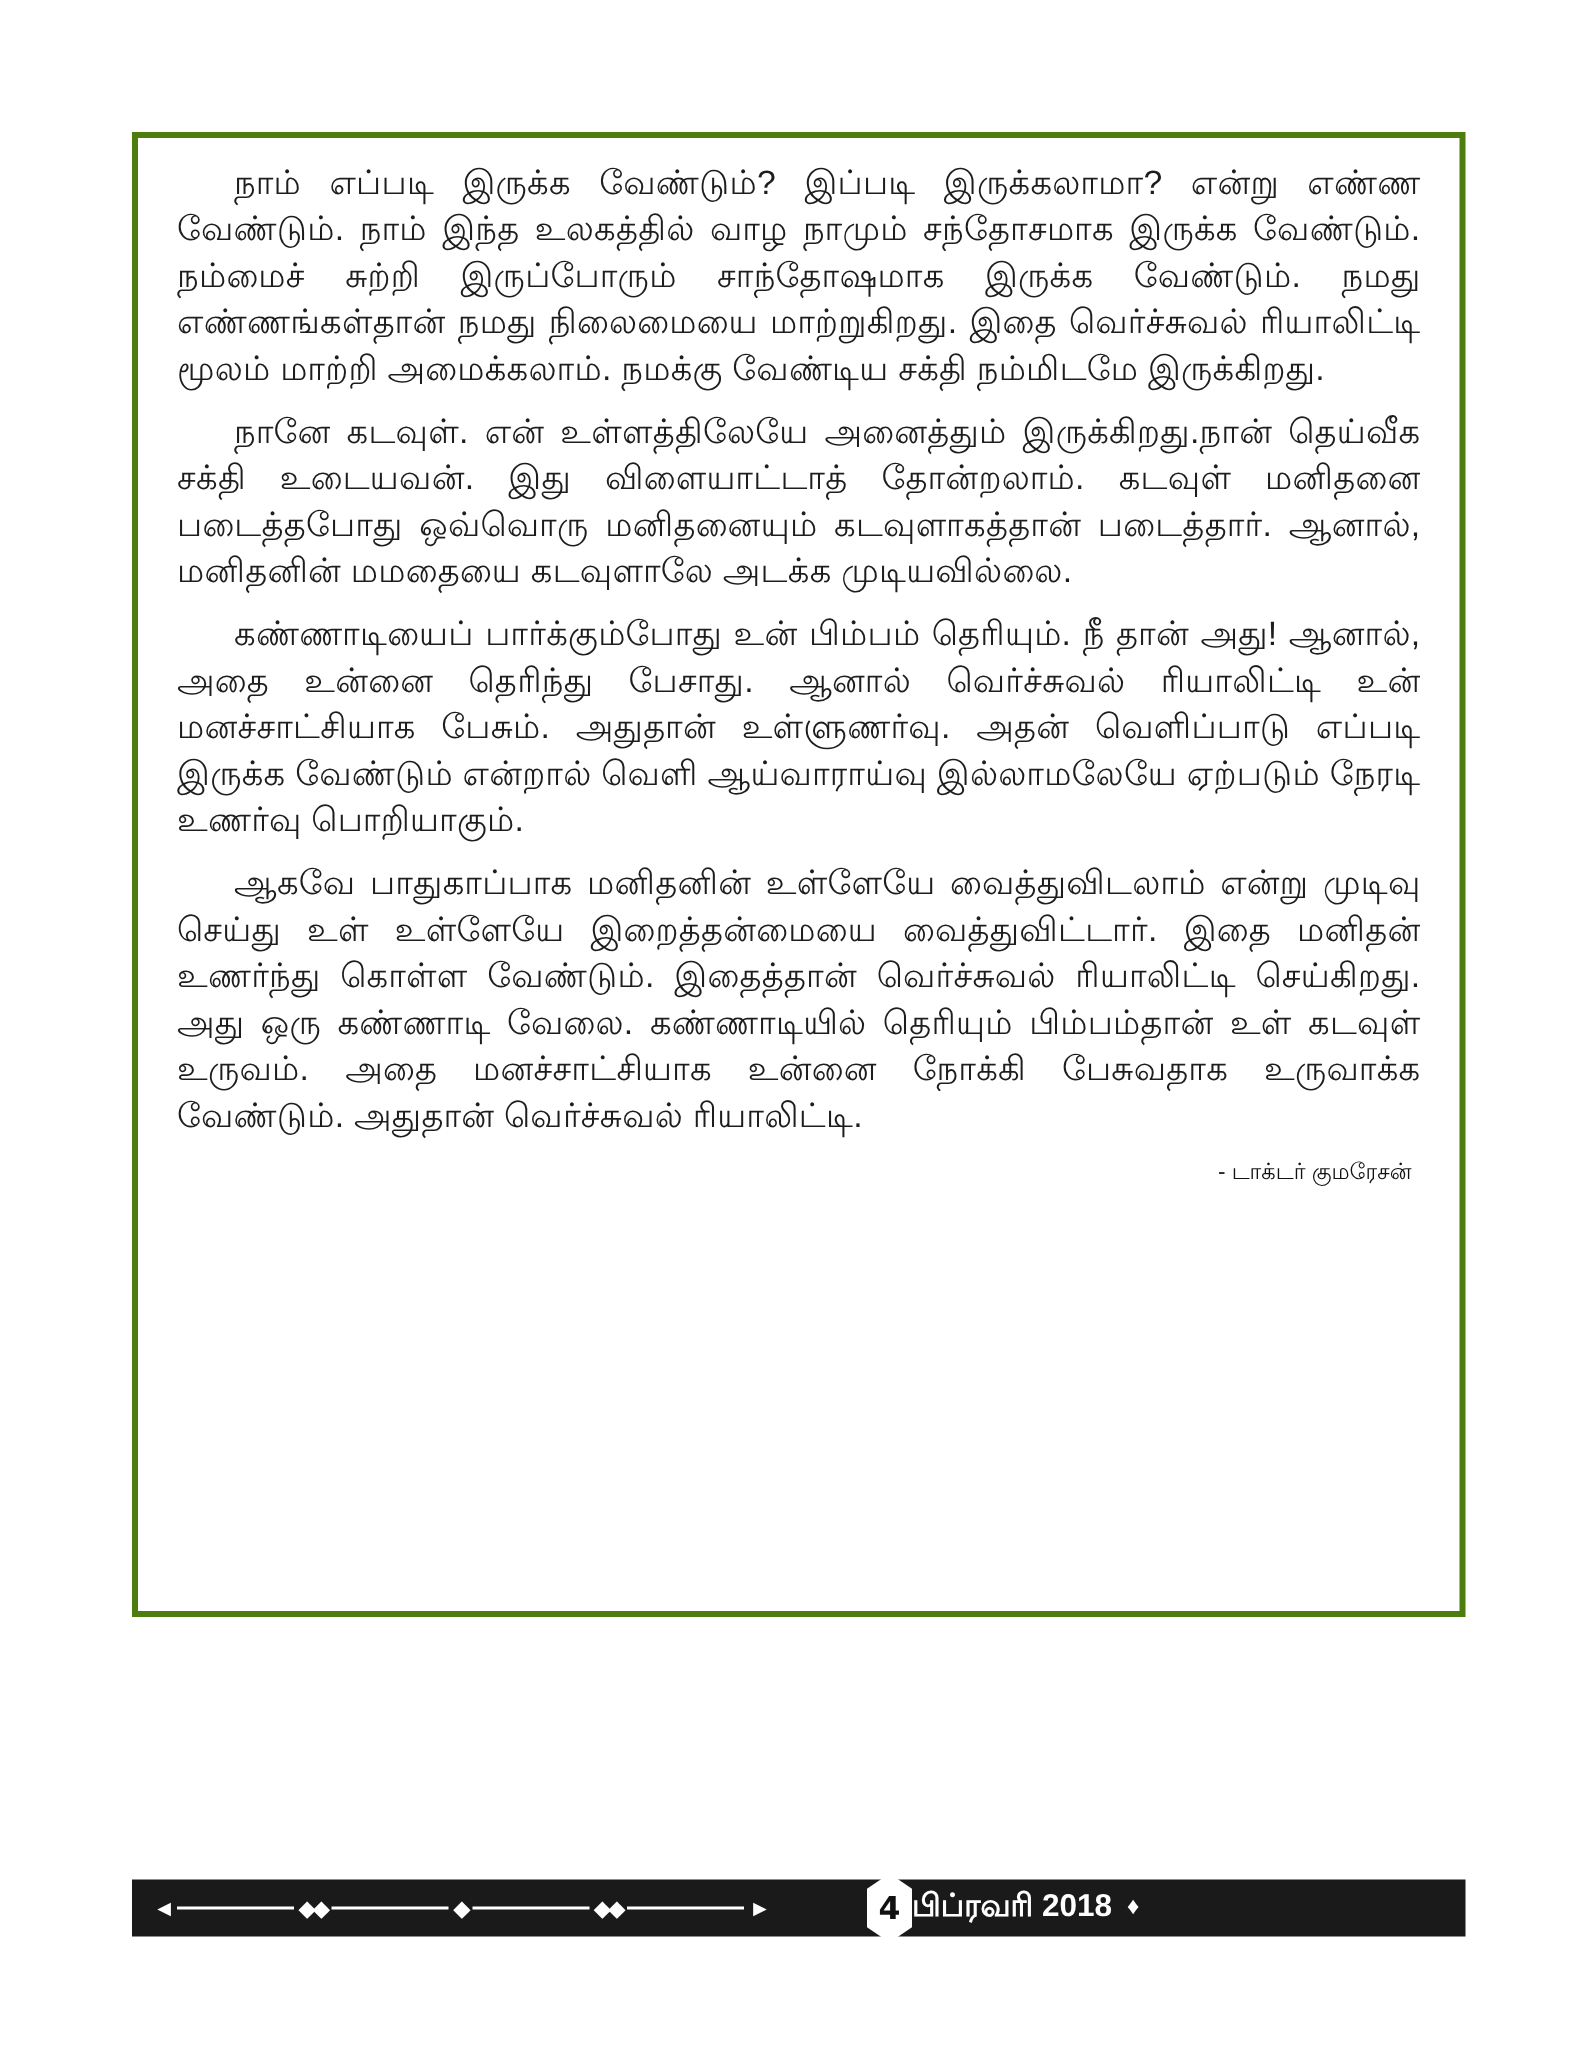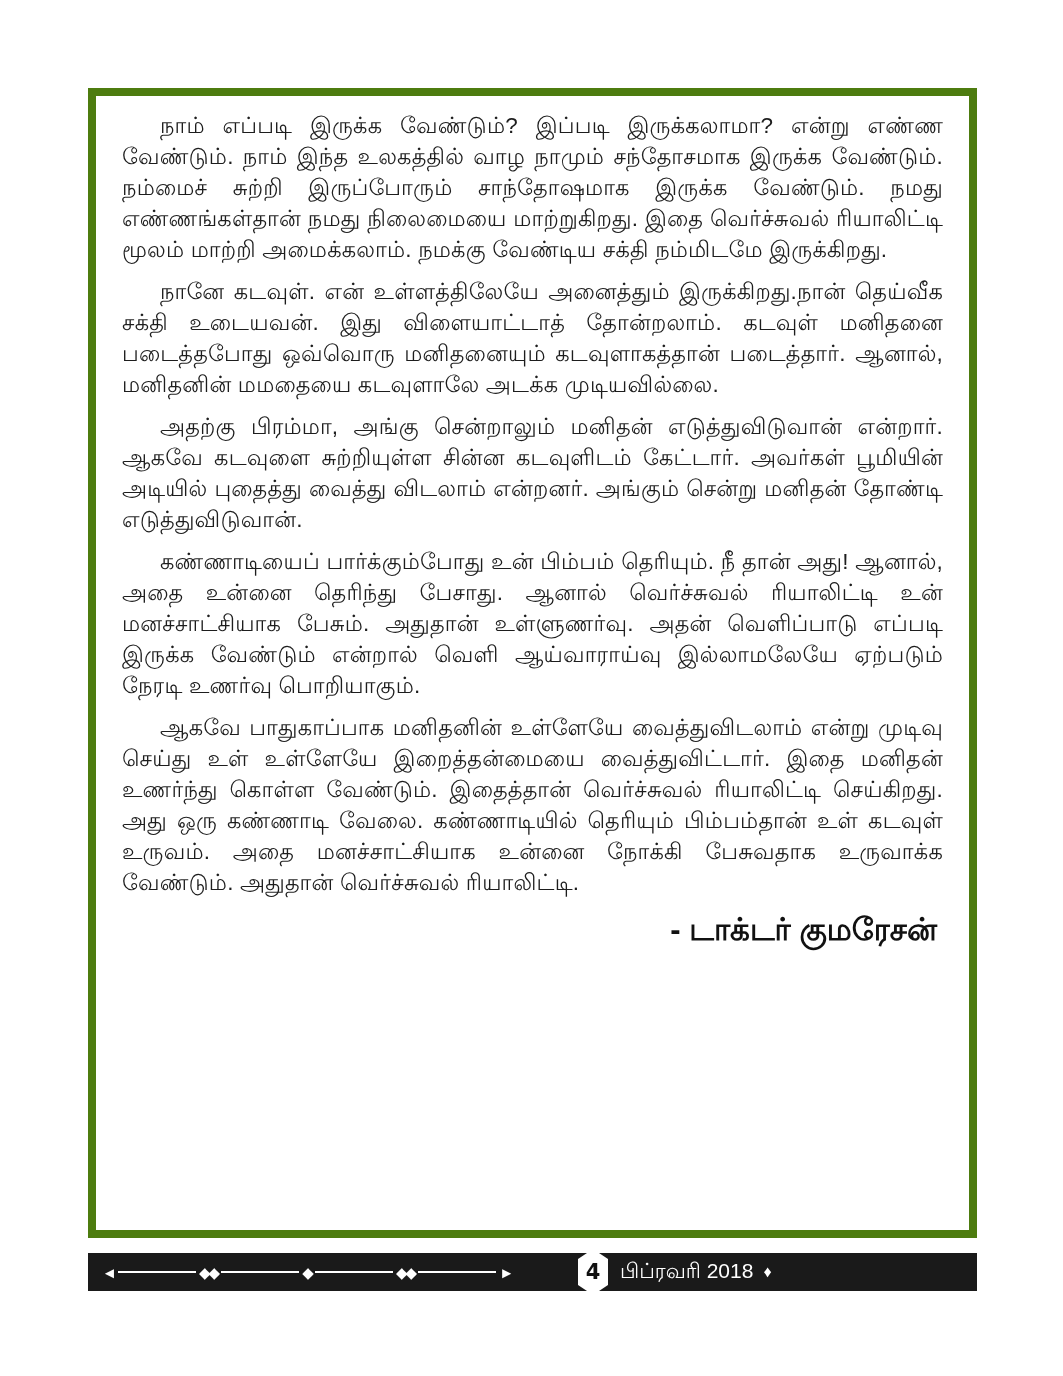--- a/index.html
+++ b/index.html
@@ -8,39 +8,39 @@
     background: #ffffff;
     font-family: "Liberation Sans", "DejaVu Sans", sans-serif;
     position: relative;
   }
   .page { position: absolute; inset: 0; background: #ffffff; }
 
   
   .frame {
     position: absolute;
     left: 88px; top: 88px;
-    width: 889px; height: 1150px;
-    border: 8px solid #4d7c0f;
+    width: 889px; height: 990px;
+    border: 4px solid #4d7c0f;
     background: #ffffff;
     padding: 14px 26px 10px 26px;
     overflow: hidden;
   }
   .article p {
     font-size: 22.5px;
     line-height: 31px;
     color: #1d1d1d;
     text-align: justify;
     text-indent: 38px;
     margin-bottom: 11px;
     letter-spacing: 0.2px;
   }
   .signature {
     text-align: right;
-    font-weight: bold;
-    font-size: 31px;
+    font-weight: normal;
+    font-size: 15px;
     color: #111111;
     padding-right: 6px;
     margin-top: 14px;
   }
 
   
   .footer-bar {
     position: absolute;
     left: 88px; top: 1253px;
     width: 889px; height: 38px;
@@ -76,37 +76,35 @@
     align-items: center;
     justify-content: center;
     font-weight: bold;
     font-size: 21px;
     font-family: "DejaVu Sans", sans-serif;
   }
   .footer-text {
     display: flex;
     align-items: center;
     gap: 10px;
-    margin-left: 12px;
-    font-weight: normal;
+    font-weight: bold;
     font-size: 21px;
     white-space: nowrap;
   }
   .footer-text .sep { font-size: 16px; }
 </style>
 </head>
 <body>
 
 <div class="page">
 
   <div class="frame">
     <div class="article">
       <p>நாம் எப்படி இருக்க வேண்டும்? இப்படி இருக்கலாமா? என்று எண்ண வேண்டும். நாம் இந்த உலகத்தில் வாழ நாமும் சந்தோசமாக இருக்க வேண்டும். நம்மைச் சுற்றி இருப்போரும் சாந்தோஷமாக இருக்க வேண்டும். நமது எண்ணங்கள்தான் நமது நிலைமையை மாற்றுகிறது. இதை வெர்ச்சுவல் ரியாலிட்டி மூலம் மாற்றி அமைக்கலாம். நமக்கு வேண்டிய சக்தி நம்மிடமே இருக்கிறது.</p>
       <p>நானே கடவுள். என் உள்ளத்திலேயே அனைத்தும் இருக்கிறது.நான் தெய்வீக சக்தி உடையவன். இது விளையாட்டாத் தோன்றலாம். கடவுள் மனிதனை படைத்தபோது ஒவ்வொரு மனிதனையும் கடவுளாகத்தான் படைத்தார். ஆனால், மனிதனின் மமதையை கடவுளாலே அடக்க முடியவில்லை.</p>
-      <p>அதற்கு பிரம்மா, அங்கு சென்றாலும் மனிதன் எடுத்துவிடுவான் என்றார். ஆகவே கடவுளை சுற்றியுள்ள சின்ன கடவுளிடம் கேட்டார். அவர்கள் பூமியின் அடியில் புதைத்து வைத்து விடலாம் என்றனர். அங்கும் சென்று மனிதன் தோண்டி எடுத்துவிடுவான்.</p>
       <p>கண்ணாடியைப் பார்க்கும்போது உன் பிம்பம் தெரியும். நீ தான் அது! ஆனால், அதை உன்னை தெரிந்து பேசாது. ஆனால் வெர்ச்சுவல் ரியாலிட்டி உன் மனச்சாட்சியாக பேசும். அதுதான் உள்ளுணர்வு. அதன் வெளிப்பாடு எப்படி இருக்க வேண்டும் என்றால் வெளி ஆய்வாராய்வு இல்லாமலேயே ஏற்படும் நேரடி உணர்வு பொறியாகும்.</p>
       <p>ஆகவே பாதுகாப்பாக மனிதனின் உள்ளேயே வைத்துவிடலாம் என்று முடிவு செய்து உள் உள்ளேயே இறைத்தன்மையை வைத்துவிட்டார். இதை மனிதன் உணர்ந்து கொள்ள வேண்டும். இதைத்தான் வெர்ச்சுவல் ரியாலிட்டி செய்கிறது. அது ஒரு கண்ணாடி வேலை. கண்ணாடியில் தெரியும் பிம்பம்தான் உள் கடவுள் உருவம். அதை மனச்சாட்சியாக உன்னை நோக்கி பேசுவதாக உருவாக்க வேண்டும். அதுதான் வெர்ச்சுவல் ரியாலிட்டி.</p>
     </div>
     <div class="signature">- டாக்டர் குமரேசன்</div>
   </div>
 
   <div class="footer-bar">
     <div class="divider">
       <span class="gem">◄</span>
       <span class="rule"></span>

